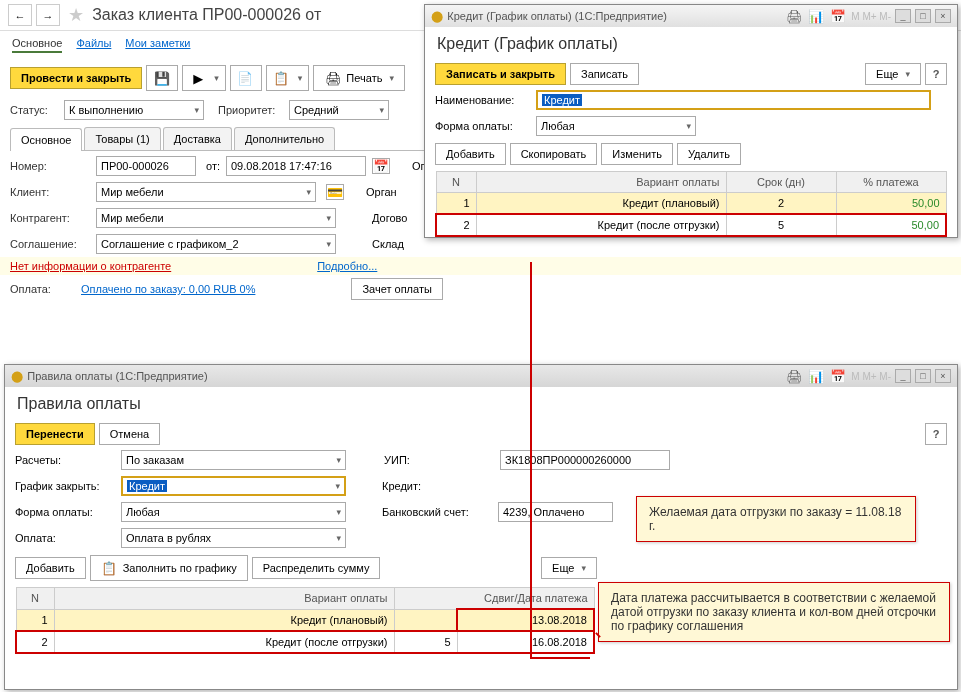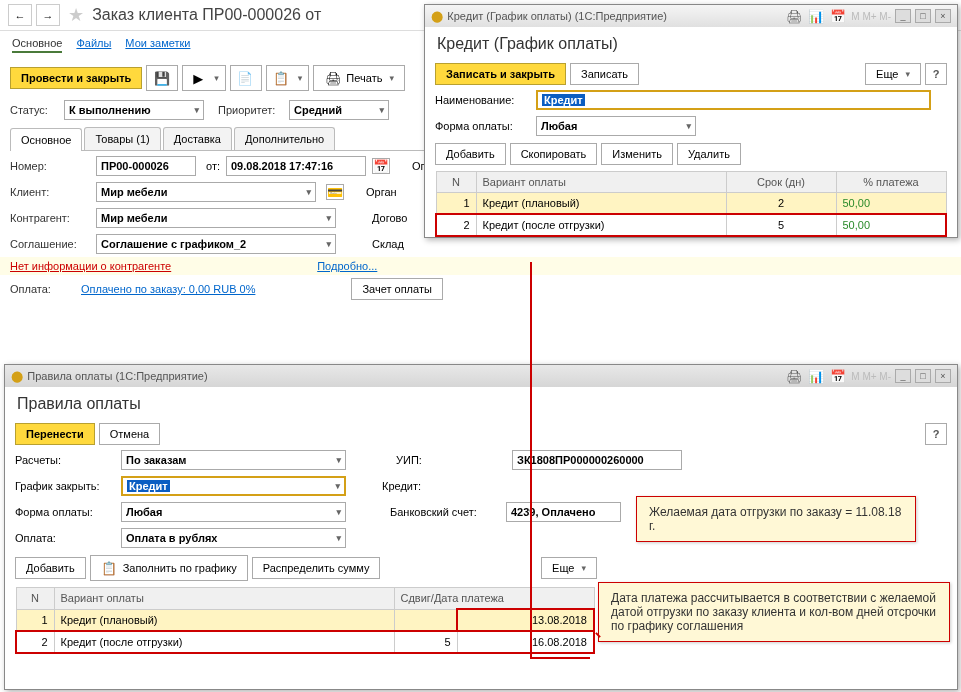--- a/index.html
+++ b/index.html
@@ -11,35 +11,35 @@
 .tabs-row { display: flex; gap: 14px; padding: 6px 12px; border-bottom: 0px; }
 .tab-link { color: #0066cc; text-decoration: underline; cursor: pointer; }
 .tab-link.active { color: #333; text-decoration: none; border-bottom: 2px solid #4a7a3a; padding-bottom: 2px; }
 .toolbar { display: flex; align-items: center; gap: 4px; padding: 6px 10px; }
 .btn { background: #fff; border: 1px solid #aaa; padding: 4px 10px; cursor: pointer; display: inline-flex; align-items: center; gap: 4px; }
 .btn.primary { background: #ffd93d; border-color: #b8a030; font-weight: bold; }
 .btn.icon-only { padding: 4px 6px; }
 .dropdown-arrow::after { content: "▾"; margin-left: 3px; font-size: 9px; color: #666; }
 .form-row { display: flex; align-items: center; padding: 3px 10px; gap: 6px; }
 .label { width: 80px; color: #333; }
-.input-field { border: 1px solid #aaa; padding: 2px 4px; background: #fff; height: 20px; display: flex; align-items: center; flex: 0 0 auto; font-weight: bold; }
+.input-field { border: 1px solid #aaa; padding: 2px 4px; background: #fff; height: 20px; display: flex; align-items: center; flex: 0 0 auto; }
 .input-field.dd::after { content: "▾"; margin-left: auto; padding-left: 4px; color: #666; font-size: 9px; }
 .subtabs { display: flex; border-bottom: 1px solid #bbb; margin: 4px 10px 2px; }
 .subtab { padding: 5px 10px; border: 1px solid #bbb; border-bottom: none; background: #f3f3f3; cursor: pointer; margin-right: 2px; border-radius: 3px 3px 0 0; }
 .subtab.active { background: #fff; position: relative; top: 1px; }
 .link { color: #0066cc; text-decoration: underline; cursor: pointer; }
 .link.danger { color: #c00; }
 .dialog { position: absolute; background: #fff; border: 1px solid #888; box-shadow: 2px 2px 6px rgba(0,0,0,0.3); }
 .dialog-title { background: linear-gradient(#f5f5f5,#e0e0e0); padding: 3px 6px; display: flex; align-items: center; gap: 4px; font-size: 11px; color: #555; }
 .dialog-title .spacer { flex: 1; }
 .dialog-title .win-btn { width: 16px; height: 14px; background: #ddd; border: 1px solid #aaa; font-size: 9px; display: flex; align-items: center; justify-content: center; cursor: pointer; }
 .dialog-header { font-size: 16px; padding: 8px 12px; color: #333; }
 .dialog-body { padding: 0 10px; }
 table.grid { border-collapse: collapse; width: 100%; margin-top: 2px; }
-table.grid th, table.grid td { border: 1px solid #ccc; padding: 4px 6px; text-align: left; font-size: 11px; }
+table.grid th, table.grid td { border: 1px solid #ccc; padding: 4px 6px; text-align: right; font-size: 11px; }
 table.grid th { background: #f0f0f0; color: #555; font-weight: normal; }
 tr.sel td { background: #fff4c2; }
 tr.red-border td { border-top: 2px solid #c00; border-bottom: 2px solid #c00; }
 tr.red-border td:first-child { border-left: 2px solid #c00; }
 tr.red-border td:last-child { border-right: 2px solid #c00; }
 .green { color: #2a8a2a; text-align: right; }
 .callout { position: absolute; background: #fff8d6; border: 1px solid #c00; padding: 8px 12px; font-size: 12px; color: #333; box-shadow: 1px 1px 3px rgba(0,0,0,0.2); }
 .mini-icon { width: 18px; height: 16px; display: inline-flex; align-items: center; justify-content: center; font-size: 13px; }
 .help-btn { width: 22px; height: 22px; border: 1px solid #aaa; display: flex; align-items: center; justify-content: center; font-weight: bold; color: #555; cursor: pointer; }
 .hl-input { background: #0a5dc2; color: #fff; padding: 0 2px; }
@@ -228,36 +228,36 @@
       <button class="btn primary">Перенести</button>
       <button class="btn">Отмена</button>
       <span style="flex:1"></span>
       <div class="help-btn">?</div>
     </div>
     <div class="form-row" style="padding-left:0">
       <span style="width:100px">Расчеты:</span>
       <div class="input-field dd" style="width:225px">
           <span>По заказам</span>
         </div>
-      <span style="width:110px;margin-left:44px">УИП:</span>
+      <span style="width:110px;margin-left:32px">УИП:</span>
       <div class="input-field" style="width:170px">ЗК1808ПР000000260000</div>
     </div>
     <div class="form-row" style="padding-left:0">
       <span style="width:100px">График закрыть:</span>
       <div class="input-field dd" style="width:225px;border:2px solid #d4a017">
           <span class="hl-input">Кредит</span>
         </div>
       <span style="width:110px;margin-left:30px">Кредит:</span>
     </div>
     <div class="form-row" style="padding-left:0">
       <span style="width:100px">Форма оплаты:</span>
       <div class="input-field dd" style="width:225px">
           <span>Любая</span>
         </div>
-      <span style="width:110px;margin-left:38px">Банковский счет:</span>
+      <span style="width:110px;margin-left:30px">Банковский счет:</span>
       <div class="input-field" style="width:115px">4239, Оплачено</div>
     </div>
     <div class="form-row" style="padding-left:0">
       <span style="width:100px">Оплата:</span>
       <div class="input-field dd" style="width:225px">
           <span>Оплата в рублях</span>
         </div>
     </div>
     <div class="toolbar" style="padding:4px 0">
       <button class="btn">Добавить</button>

